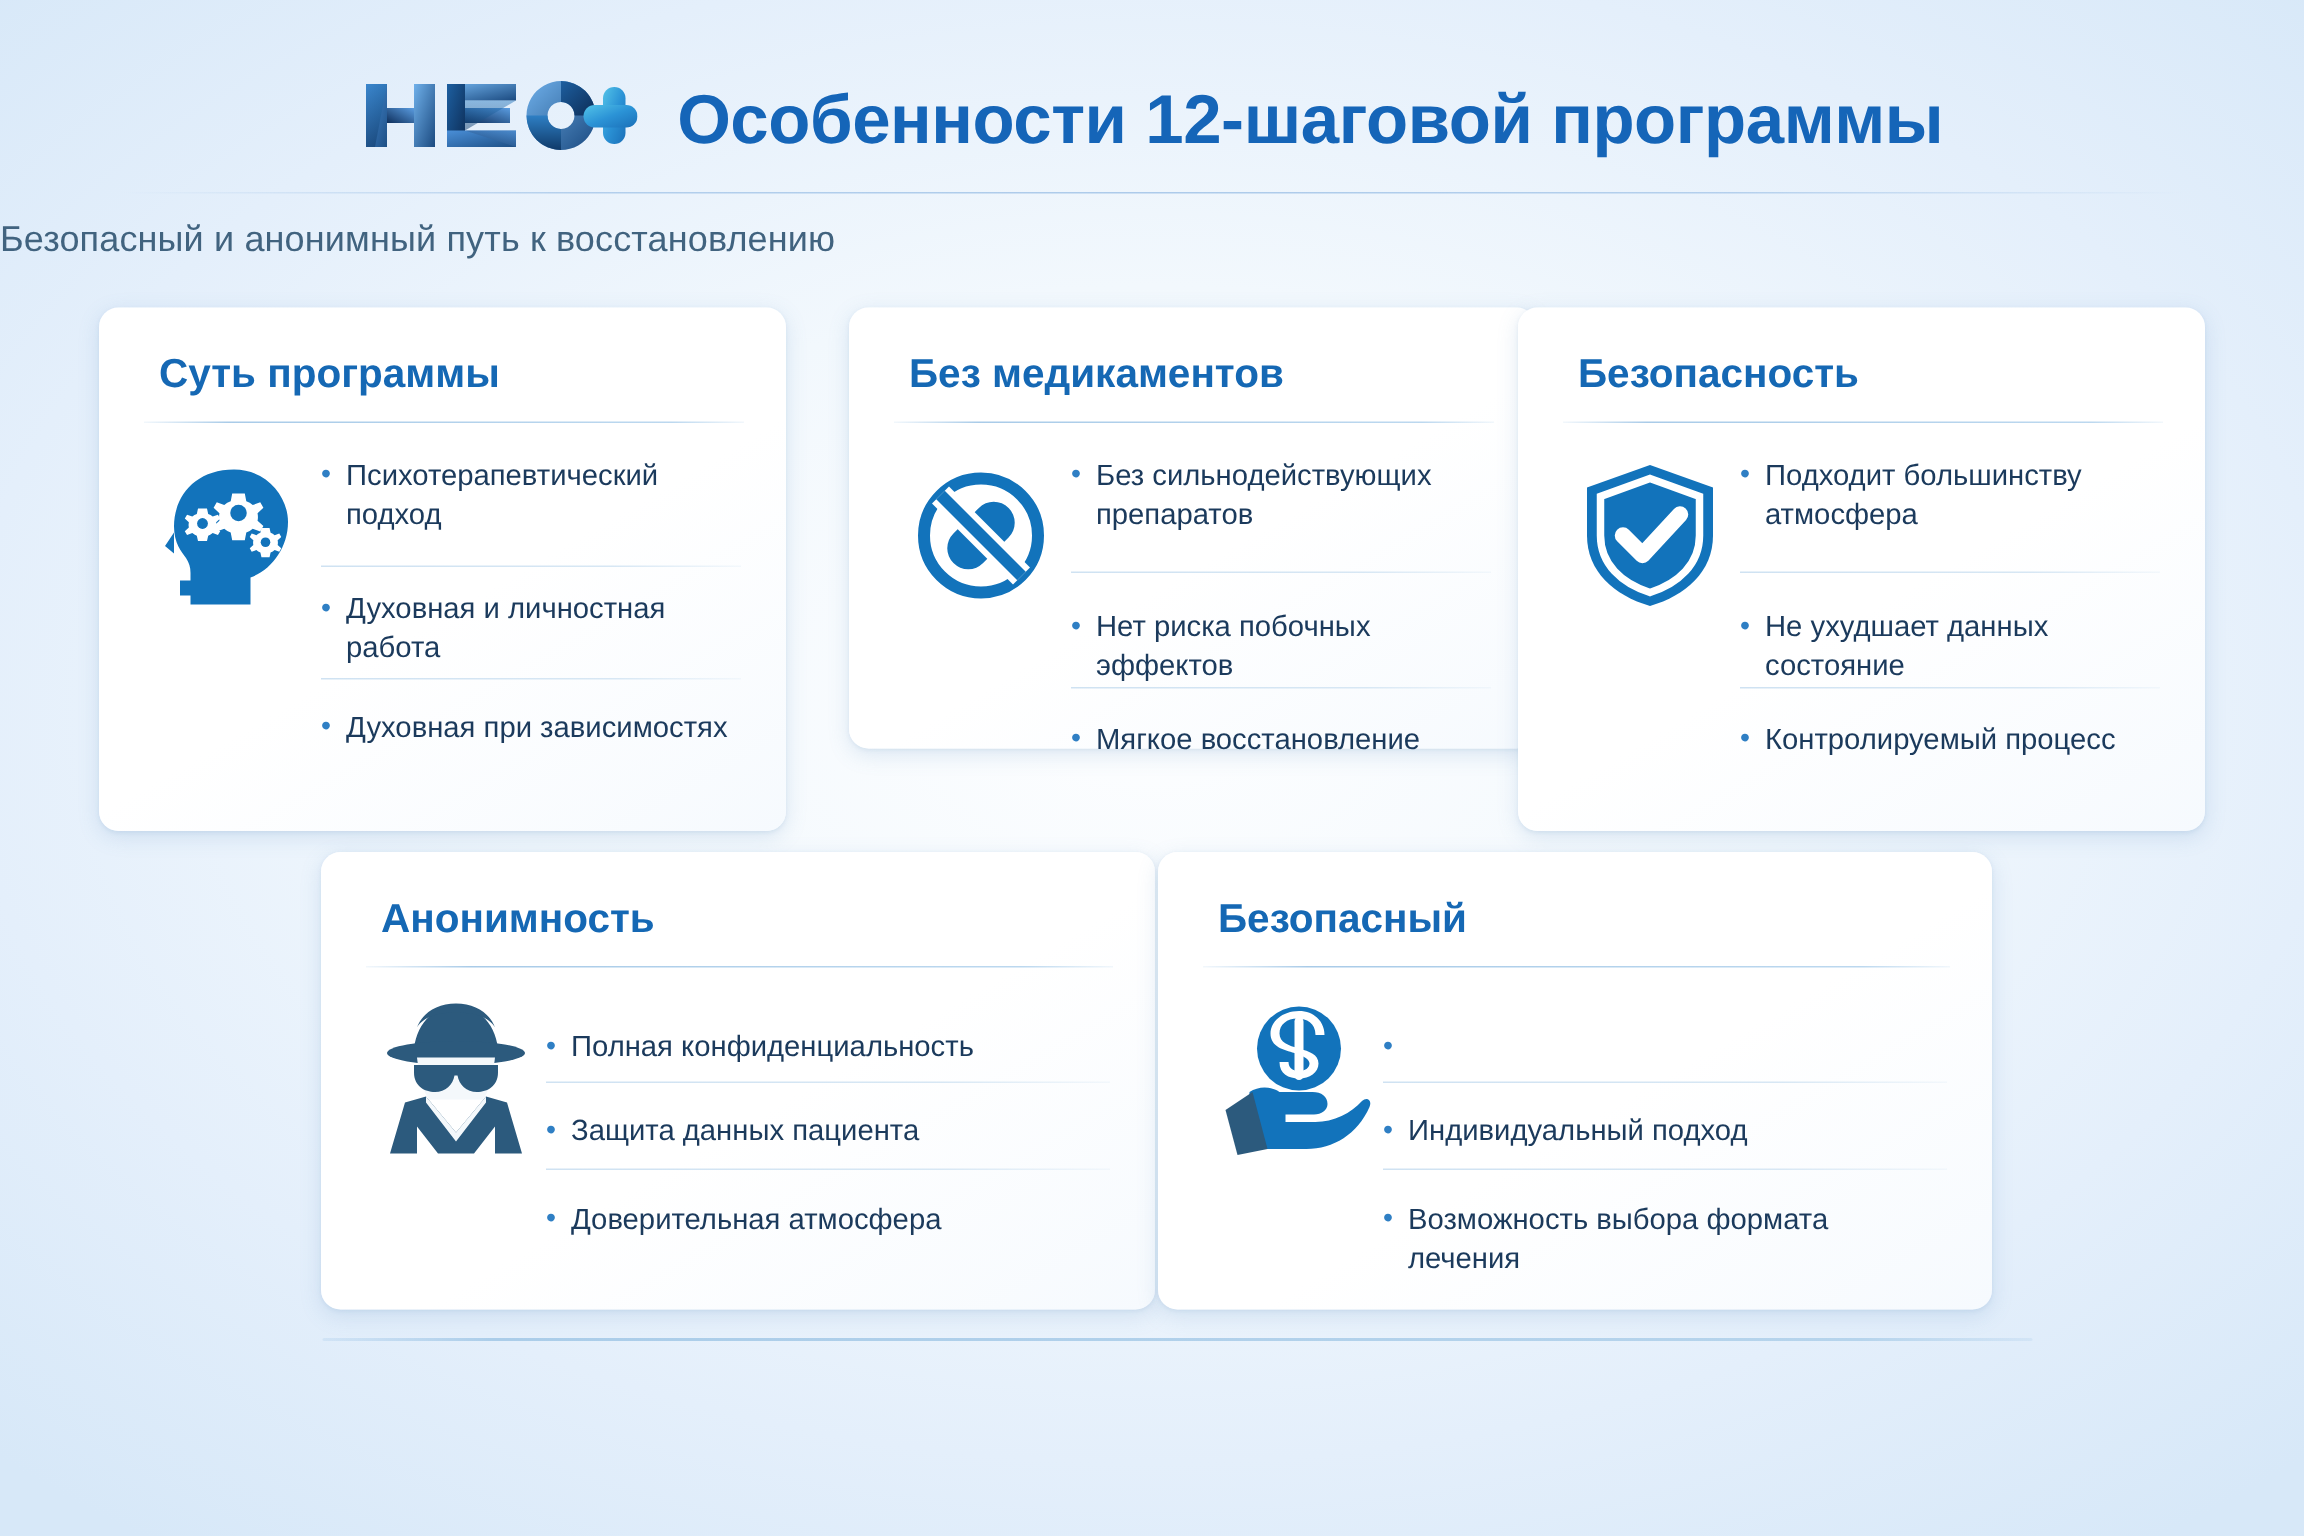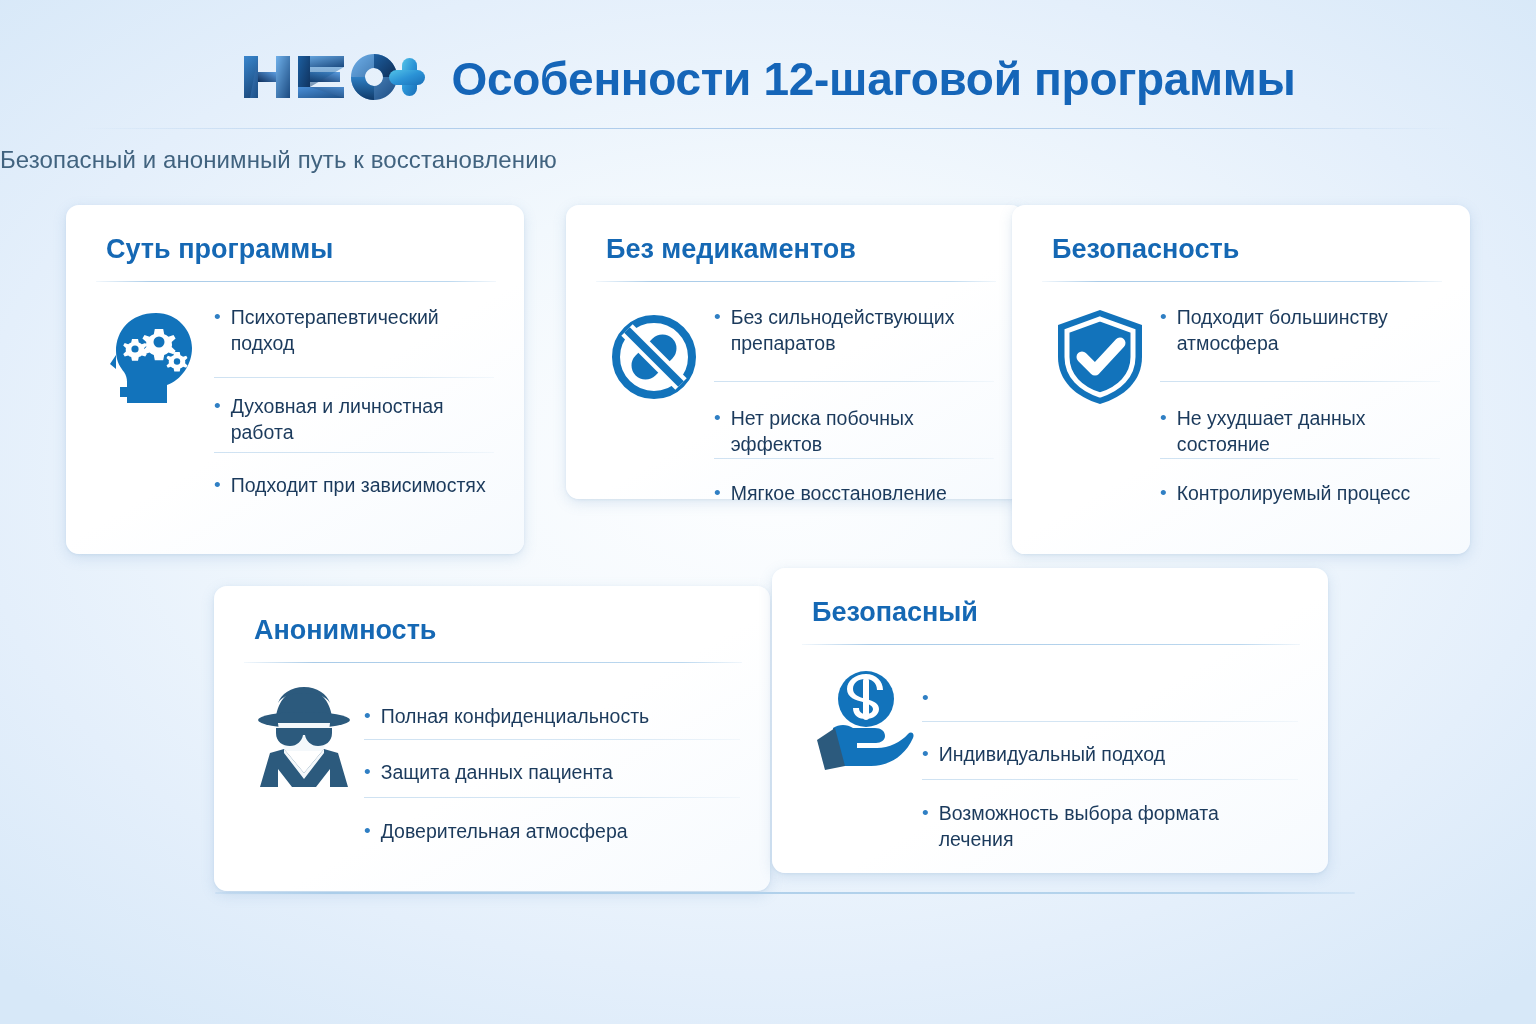--- a/index.html
+++ b/index.html
@@ -151,21 +151,21 @@
 
   .card-1 .icon-wrap,
   .card-2 .icon-wrap,
   .card-3 .icon-wrap { width: 104px; height: 104px; margin-right: 8px; }
 
   .card-1 .bullet,
   .card-2 .bullet,
   .card-3 .bullet { font-size: 19.5px; }
 
   
-  .card-4 { left: 214px; top: 568px; width: 556px; height: 305px; margin-top: 18px; }
+  .card-4 { left: 214px; top: 568px; width: 556px; height: 305px; }
   .card-5 { left: 772px; top: 568px; width: 556px; height: 305px; }
 
   .card-4 .card-title-rule,
   .card-5 .card-title-rule { width: 498px; }
 
   .card-4 .card-body,
   .card-5 .card-body { left: 36px; top: 96px; width: 490px; }
 
   .card-4 .icon-wrap,
   .card-5 .icon-wrap { width: 108px; height: 112px; margin-right: 6px; }
@@ -279,21 +279,21 @@
           <span>Психотерапевтический подход</span>
         </div>
         <div class="sep"></div>
         <div class="bullet" style="min-height:74px;padding-top:16px;">
           <span class="dot">•</span>
           <span>Духовная и личностная работа</span>
         </div>
         <div class="sep"></div>
         <div class="bullet" style="padding-top:20px;">
           <span class="dot">•</span>
-          <span>Подходит при зависимостях</span>
+          <span>Духовная при зависимостях</span>
         </div>
       </div>
     </div>
   </div>
 
   <div class="card card-2">
     <div class="card-title">Без медикаментов</div>
     <div class="card-title-rule"></div>
     <div class="card-body">
       <div class="icon-wrap">

